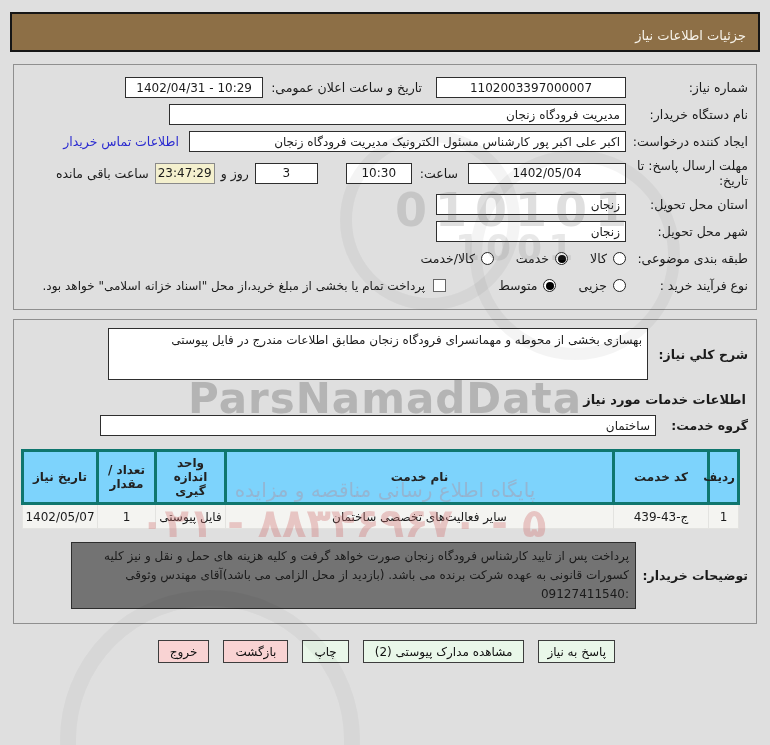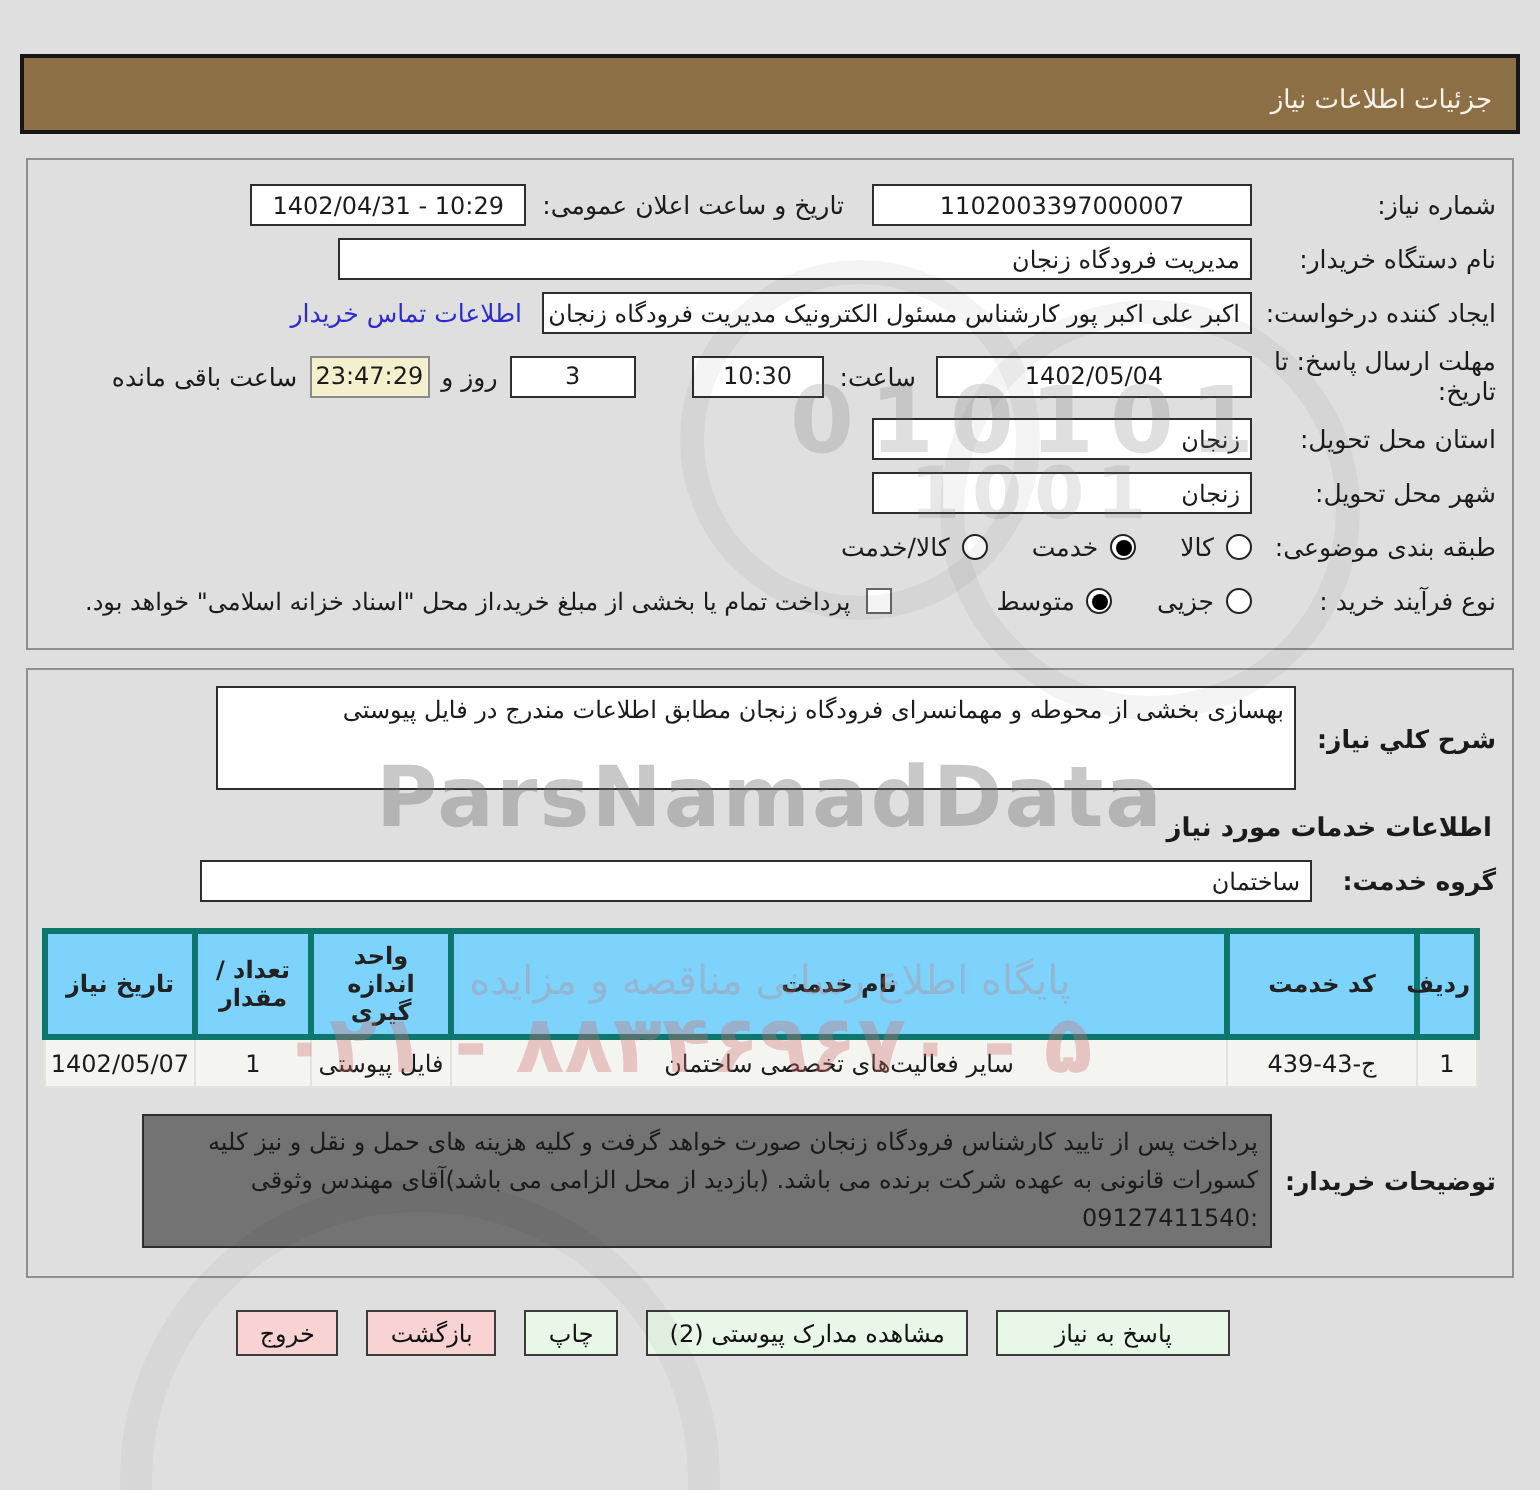--- a/index.html
+++ b/index.html
@@ -1,35 +1,35 @@
 <!DOCTYPE html>
 <html lang="fa"><head>
 <meta charset="utf-8">
 <style>
   * { box-sizing: border-box; margin: 0; padding: 0; }
   html,body { width:770px; height:745px; }
   body { font-family: "DejaVu Sans", sans-serif; background:#dfdfdf; }
   .page { position:relative; width:770px; height:745px; background:#dfdfdf; direction:rtl; overflow:hidden; color:#1b1b1b; }
 
   
-  .titlebar { margin:27px 10px 0 10px; height:40px; background:#8d6f46; border:2px solid #161616;
+  .titlebar { margin:12px 10px 0 10px; height:40px; background:#8d6f46; border:2px solid #161616;
               display:flex; align-items:flex-end; padding:0 12px 7px 12px; }
   .titlebar span { color:#f7f3ea; font-size:13px; }
 
   
   .panel { margin:12px 13px 0 13px; border:1px solid #8f8f8f; padding:8px 8px 9px 8px; }
 
   .row { display:flex; align-items:center; margin:2px 0; min-height:25px; }
   .lbl { width:122px; flex-shrink:0; font-size:12.5px; color:#1b1b1b; line-height:15px; }
 
   .inp { background:#ffffff; border:1px solid #2e2e2e; height:21px; font-size:12px;
          display:flex; align-items:center; overflow:hidden; white-space:nowrap; }
   .inp.center { justify-content:center; direction:ltr; }
   .inp.rtext { padding:0 5px; justify-content:flex-start; }
-  .w190 { width:190px; } .w457 { width:457px; } .w437 { width:355px; }
+  .w190 { width:190px; } .w457 { width:457px; } .w437 { width:437px; }
   .w158 { width:158px; } .w66 { width:66px; } .w63 { width:63px; }
 
   .countdown { width:60px; background:#f4f0ce; border:1px solid #8a8a8a; color:#1b1b1b;
                height:21px; font-size:12px; display:flex; align-items:center; justify-content:center; direction:ltr; }
 
   .midlbl { font-size:12.5px; margin:0 10px 0 8px; white-space:nowrap; }
   .small-gap { margin:0 6px;text-align:right; }
 
   .link { color:#2b2bd0; font-size:12.5px; margin-right:10px; white-space:nowrap; cursor:pointer; }
 
@@ -64,21 +64,21 @@
   .notes-lbl { width:112px; flex-shrink:0; font-size:12.5px; font-weight:bold; }
   .notes-box { width:565px; height:67px; background:#737373; border:1px solid #2e2e2e; padding:4px 6px;
                font-size:12px; line-height:19px; text-align:right; overflow:hidden; }
 
   
   .footer { display:flex; align-items:center; margin:16px 13px 0 13px; padding-right:142px; }
   .btn { height:23px; border:1px solid #3c3c3c; background:#e9f7e9; font-size:12px; color:#111;
          display:flex; align-items:center; justify-content:center; padding:0 11px; margin-left:14px;
          white-space:nowrap; cursor:pointer; }
   .btn.pink { background:#f9d3d3; }
-  .btn.wide { padding:0 28px; }
+  .btn.wide { padding:0 8px; }
 
   
   .wm { position:absolute; pointer-events:none; z-index:10; }
   .wm-brand { top:374px; left:0; right:0; text-align:center; direction:ltr; font-weight:bold;
               font-size:42px; letter-spacing:1px; color:rgba(110,110,110,0.38); }
   .wm-digits { top:183px; left:395px; direction:ltr; font-weight:bold; font-size:46px;
                letter-spacing:8px; color:rgba(110,110,110,0.22); }
   .wm-digits2 { top:227px; left:455px; direction:ltr; font-weight:bold; font-size:36px;
                 letter-spacing:6px; color:rgba(110,110,110,0.16); }
   .wm-phone { top:500px; left:140px; direction:ltr; unicode-bidi:bidi-override; font-weight:bold;

